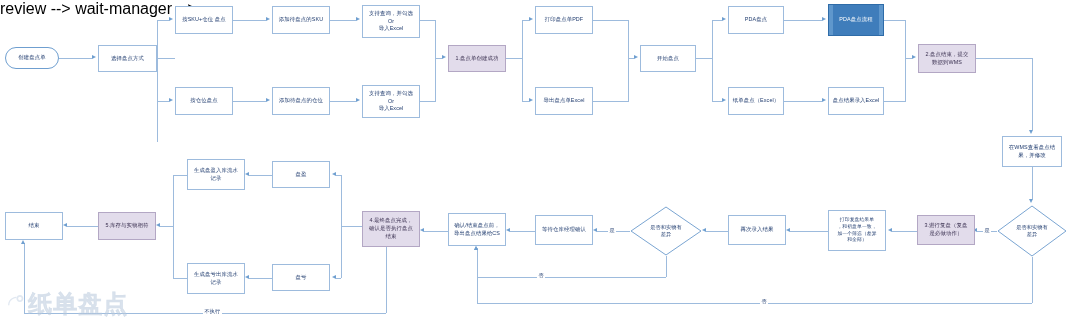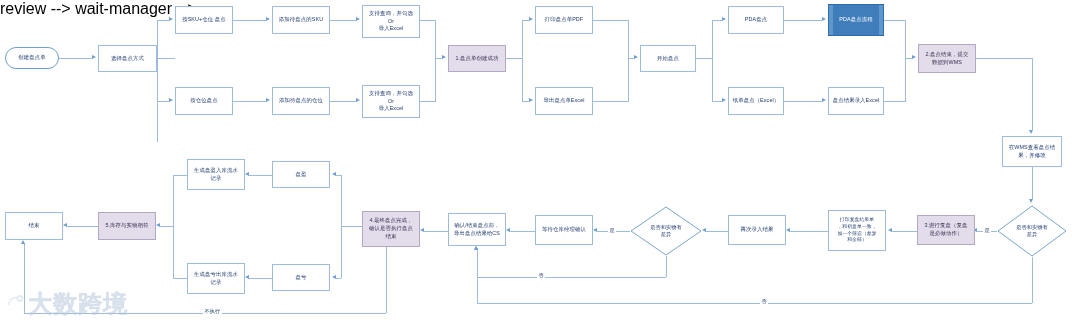--- a/index.html
+++ b/index.html
@@ -451,16 +451,16 @@
   <div class="edge-label" style="left:983px;top:227px;">是</div>
   <div class="edge-label" style="left:608px;top:227px;">是</div>
   
   <div class="edge-label" style="left:537px;top:272px;">否</div>
   <div class="edge-label" style="left:760px;top:298px;">否</div>
   <div class="edge-label" style="left:203px;top:308px;">不执行</div>
 
   
   <div id="watermark">
     <span class="wm-mark">◜°</span>
-    <span class="wm-text">大数跨境</span>
+    <span class="wm-text">纸单盘点</span>
   </div>
 
 </div>
 
 </body></html>

